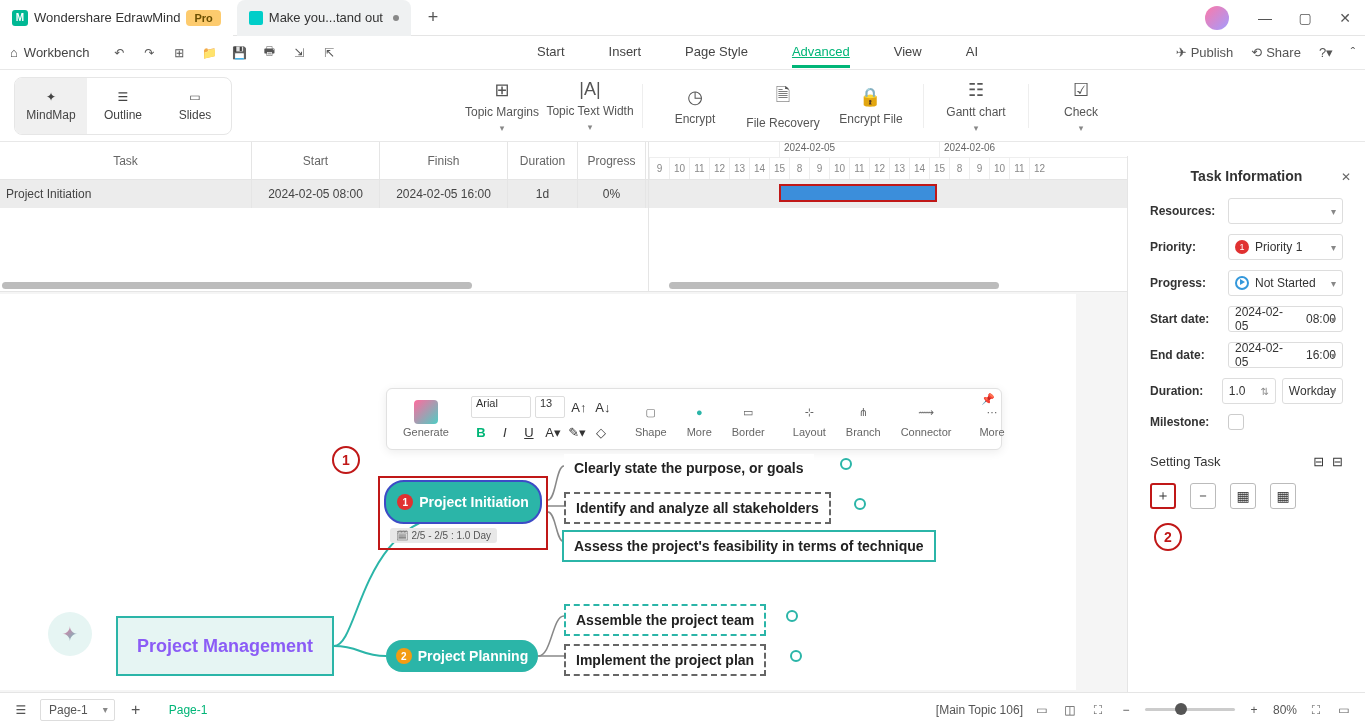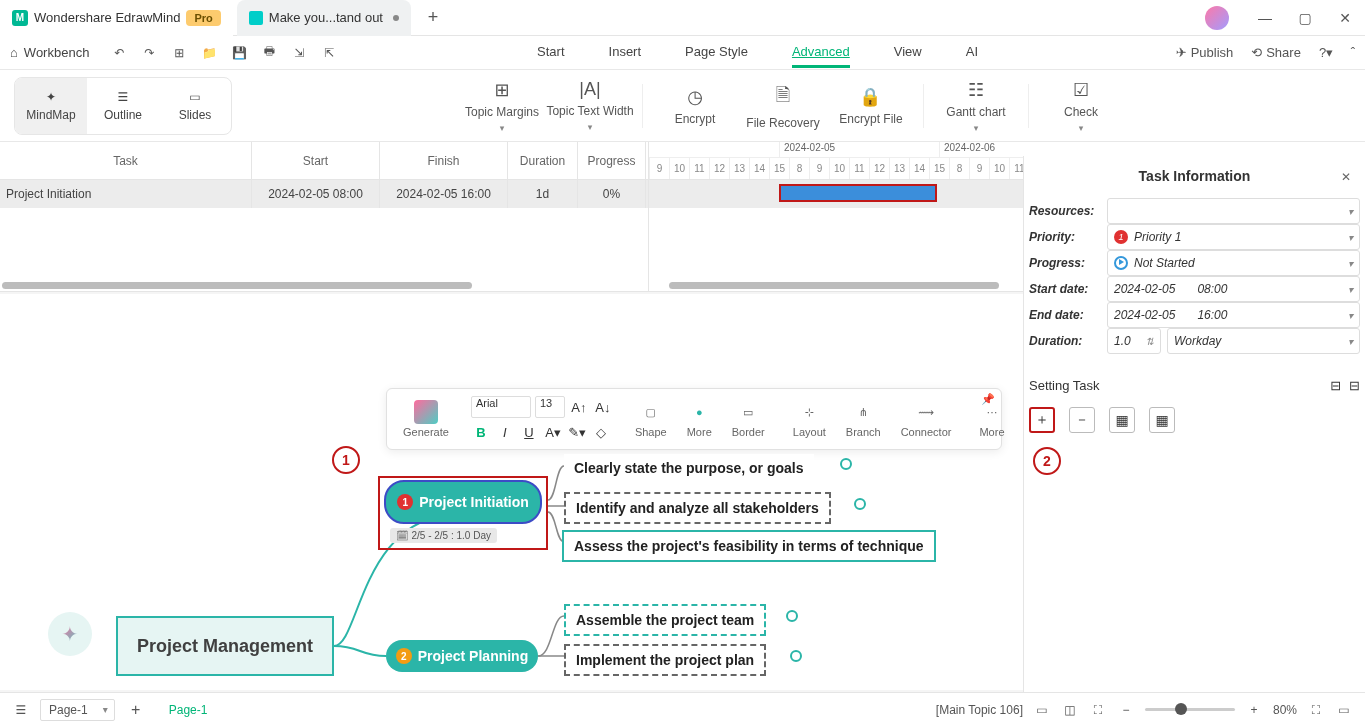--- a/index.html
+++ b/index.html
@@ -68,40 +68,40 @@
 .float-tb .ficon { width: 24px; height: 24px; display: flex; align-items: center; justify-content: center; }
 .float-tb .fdiv { width: 1px; height: 40px; background: #eee; }
 .float-tb select, .float-tb .sel { height: 22px; border: 1px solid #ddd; border-radius: 2px; font-size: 11px; padding: 0 4px; background: #fff; }
 .float-tb .font-row { display: flex; gap: 4px; align-items: center; }
 .float-tb .fmt-btn { width: 20px; height: 20px; display: flex; align-items: center; justify-content: center; font-size: 13px; cursor: pointer; }
 .float-tb .bold { color: #00b577; font-weight: bold; }
 .float-tb .pin { position: absolute; right: 6px; top: 4px; font-size: 11px; color: #999; }
 
 
 .node { position: absolute; }
-.root-node { left: 116px; top: 616px; width: 218px; height: 60px; border: 2px solid #2bb5a8; background: #e6f5f3; display: flex; align-items: center; justify-content: center; font-size: 18px; font-weight: 600; color: #404040; }
+.root-node { left: 116px; top: 616px; width: 218px; height: 60px; border: 2px solid #2bb5a8; background: #e6f5f3; display: flex; align-items: center; justify-content: center; font-size: 18px; font-weight: 600; color: #8b5cf6; }
 .topic1-wrap { left: 378px; top: 476px; width: 170px; height: 74px; border: 2px solid #c01818; }
 .topic1 { position: absolute; top: 2px; left: 4px; width: 158px; height: 44px; border: 2px solid #3c4cc6; background: #2bb5a8; border-radius: 20px; display: flex; align-items: center; justify-content: center; gap: 6px; color: #fff; font-weight: 600; font-size: 14px; }
 .topic1 .pri { width: 16px; height: 16px; background: #e03131; border-radius: 50%; color: #fff; font-size: 10px; display: flex; align-items: center; justify-content: center; }
 .topic1-date { position: absolute; top: 50px; left: 10px; font-size: 10px; background: #e8e8e8; padding: 2px 6px; border-radius: 3px; color: #555; }
 .topic2 { left: 386px; top: 640px; width: 152px; height: 32px; background: #2bb5a8; border-radius: 18px; display: flex; align-items: center; justify-content: center; gap: 6px; color: #fff; font-weight: 600; font-size: 14px; }
 .topic2 .pri { width: 16px; height: 16px; background: #f39c12; border-radius: 50%; color: #fff; font-size: 10px; display: flex; align-items: center; justify-content: center; }
 .sub-node { position: absolute; padding: 6px 10px; font-size: 14px; font-weight: 600; color: #222; border: 2px dashed #666; border-radius: 0; background: #fff; }
 .sub-node.teal { border: 2px solid #2bb5a8; }
 .sub-node.tealdash { border: 2px dashed #2bb5a8; }
 .heart { position: absolute; left: 48px; top: 612px; width: 44px; height: 44px; border-radius: 50%; background: #e6f5f3; display: flex; align-items: center; justify-content: center; }
 .conn-dot { position: absolute; width: 12px; height: 12px; border: 2px solid #2bb5a8; border-radius: 50%; background: #fff; }
 
 .red-circle { position: absolute; width: 28px; height: 28px; border: 2px solid #c01818; border-radius: 50%; display: flex; align-items: center; justify-content: center; font-weight: bold; color: #c01818; font-size: 14px; background: #fff; }
 
 
-.right-panel { position: absolute; top: 156px; right: 0; width: 342px; bottom: 34px; background: #fff; border-left: 1px solid #e5e5e5; padding: 12px 5px; }
+.right-panel { position: absolute; top: 156px; right: 0; width: 238px; bottom: 34px; background: #fff; border-left: 1px solid #e5e5e5; padding: 12px 22px; }
 .right-panel h3 { font-size: 14px; font-weight: 600; text-align: center; margin-bottom: 14px; }
 .right-panel .close-x { position: absolute; right: 14px; top: 14px; cursor: pointer; color: #666; }
-.right-panel .row { display: flex; align-items: center; font-size: 12px; font-style: italic; }
+.right-panel .row { display: flex; align-items: center; margin-bottom: 10px; font-size: 12px; }
 .right-panel .row label { width: 78px; font-weight: 600; color: #333; }
 .right-panel .row .val { flex: 1; height: 26px; border: 1px solid #ddd; border-radius: 3px; padding: 0 6px; display: flex; align-items: center; gap: 6px; font-size: 12px; position: relative; background: #fff; }
 .right-panel .row .val .caret { position: absolute; right: 6px; color: #888; font-size: 10px; }
 .right-panel .row .val2 { display: flex; gap: 6px; flex: 1; }
 .right-panel .row .val2 .val { flex: 1; }
 .right-panel .chk { width: 16px; height: 16px; border: 1px solid #ccc; border-radius: 3px; }
 .right-panel .section-hdr { display: flex; justify-content: space-between; align-items: center; margin: 24px 0 14px; font-size: 13px; font-weight: 400; }
 .right-panel .task-btns { display: flex; gap: 14px; }
 .right-panel .task-btn { width: 26px; height: 26px; border: 1px solid #bbb; border-radius: 3px; display: flex; align-items: center; justify-content: center; cursor: pointer; font-size: 14px; }
 .right-panel .task-btn.highlight { border: 2px solid #c01818; }
@@ -430,20 +430,24 @@
           <span>1.0</span>
           <span class="caret">⇅</span>
         </div>
       <div class="val">
           <span>Workday</span>
           <span class="caret">▾</span>
         </div>
     </div>
     </div>
 
+  <div class="row">
+      <label>Milestone:</label>
+    <div class="chk"></div>
+    </div>
 
   <div class="section-hdr">
     <span>Setting Task</span>
     <span style="display:flex;gap:8px">
       <span>⊟</span>
       <span>⊟</span>
     </span>
   </div>
   <div class="task-btns">
     <div class="task-btn highlight">＋</div>

